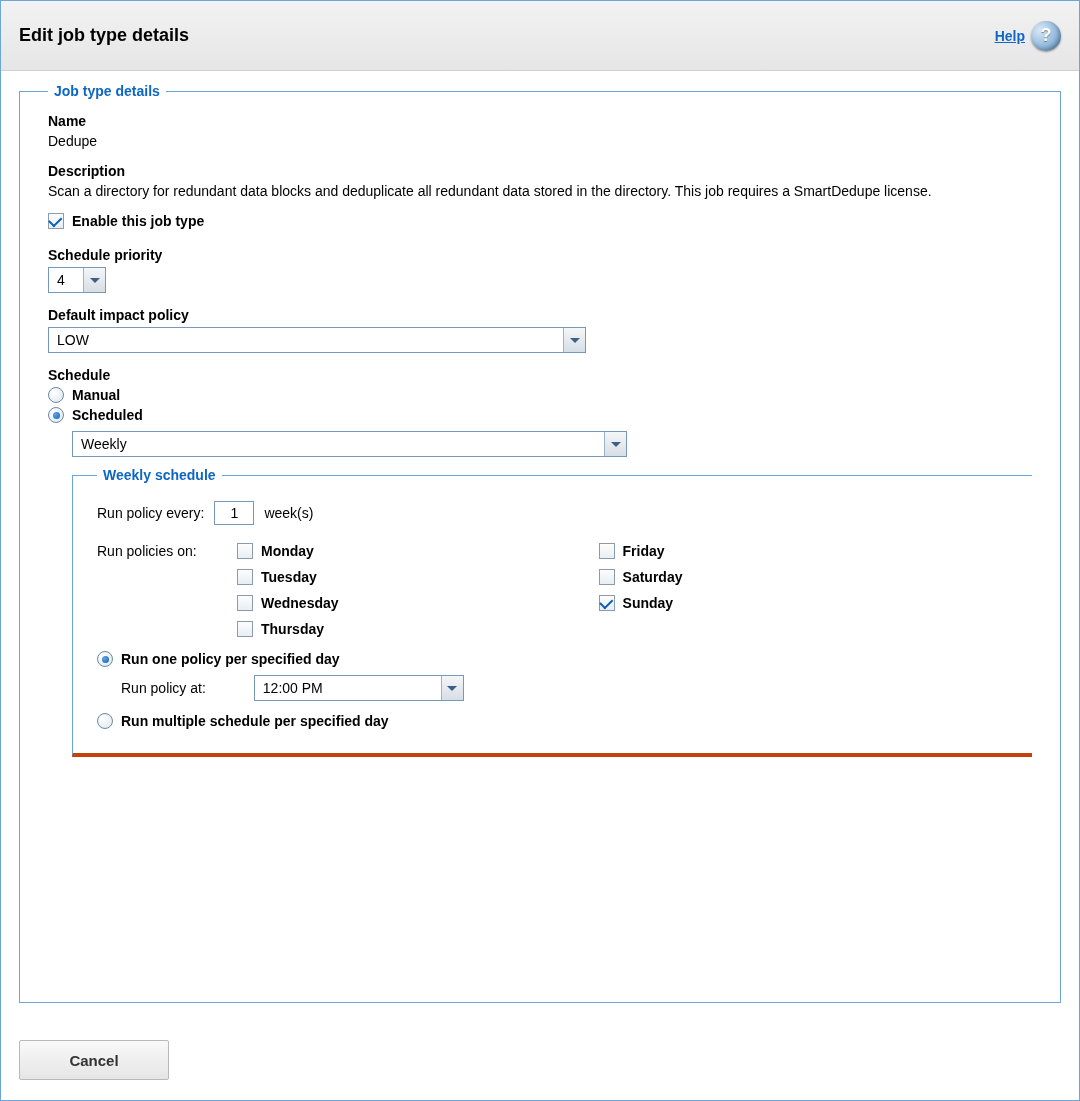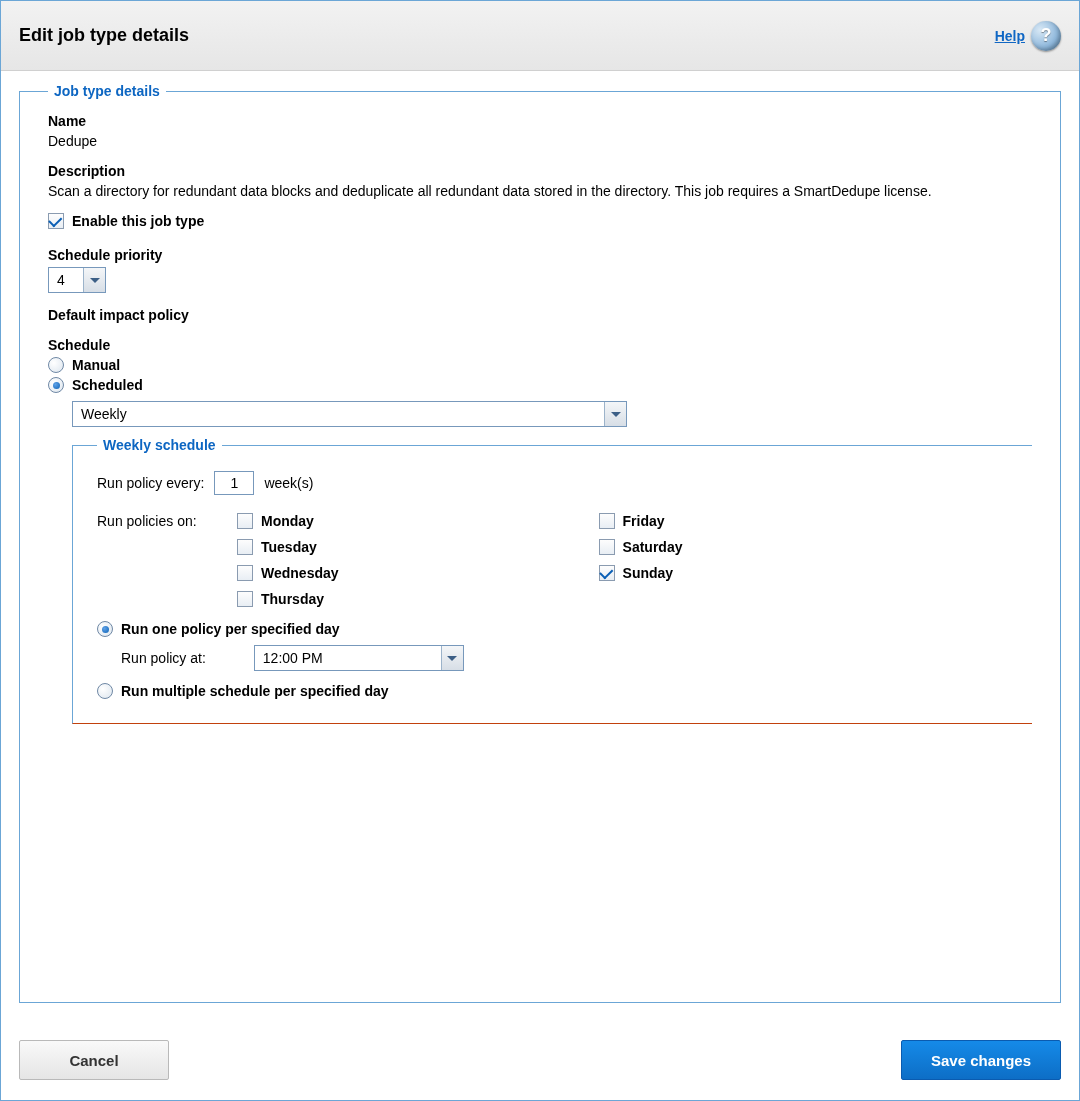--- a/index.html
+++ b/index.html
@@ -145,21 +145,21 @@
   .radio.checked::after {
     content: "";
     width: 7px; height: 7px; border-radius: 50%;
     background: radial-gradient(circle at 35% 35%, #5fa2e8, #0d62b5);
   }
 
   .inner-fieldset {
     border-top: 1px solid #6ba6d6;
     border-left: 1px solid #6ba6d6;
     border-right: none;
-    border-bottom: 1px solid #c2410c;
+    border-bottom: 4px solid #c2410c;
     margin: 10px 0 0 24px;
     padding: 18px 24px 20px 24px;
     min-height: 0;
   }
   .inner-fieldset > legend { color: #0d66c2; font-weight: bold; padding: 0 6px; }
 
   .row-flex { display: flex; align-items: center; gap: 10px; margin-bottom: 18px; }
   .num-input {
     width: 40px; height: 24px;
     border: 1px solid #7798bb;
@@ -241,20 +241,24 @@
       <div class="field-group">
         <span class="label-strong">Schedule priority</span>
         <div class="select select-priority">
           <span class="select-value">4</span>
           <span class="select-arrow"></span>
         </div>
       </div>
 
       <div class="field-group">
         <span class="label-strong">Default impact policy</span>
+        <div class="select select-impact">
+          <span class="select-value">LOW</span>
+          <span class="select-arrow"></span>
+        </div>
       </div>
 
       <div class="field-group">
         <span class="label-strong">Schedule</span>
         <div class="radio-row">
           <span class="radio"></span>
           <span style="font-weight:bold">Manual</span>
         </div>
         <div class="radio-row">
           <span class="radio checked"></span>
@@ -332,16 +336,15 @@
           </div>
 
         </fieldset>
       </div>
 
     </fieldset>
   </div>
 
   <div class="dialog-footer">
     <div class="btn btn-secondary">Cancel</div>
-    <div class="btn btn-primary">Save changes</div>
   </div>
 
 </div>
 
 </body></html>

